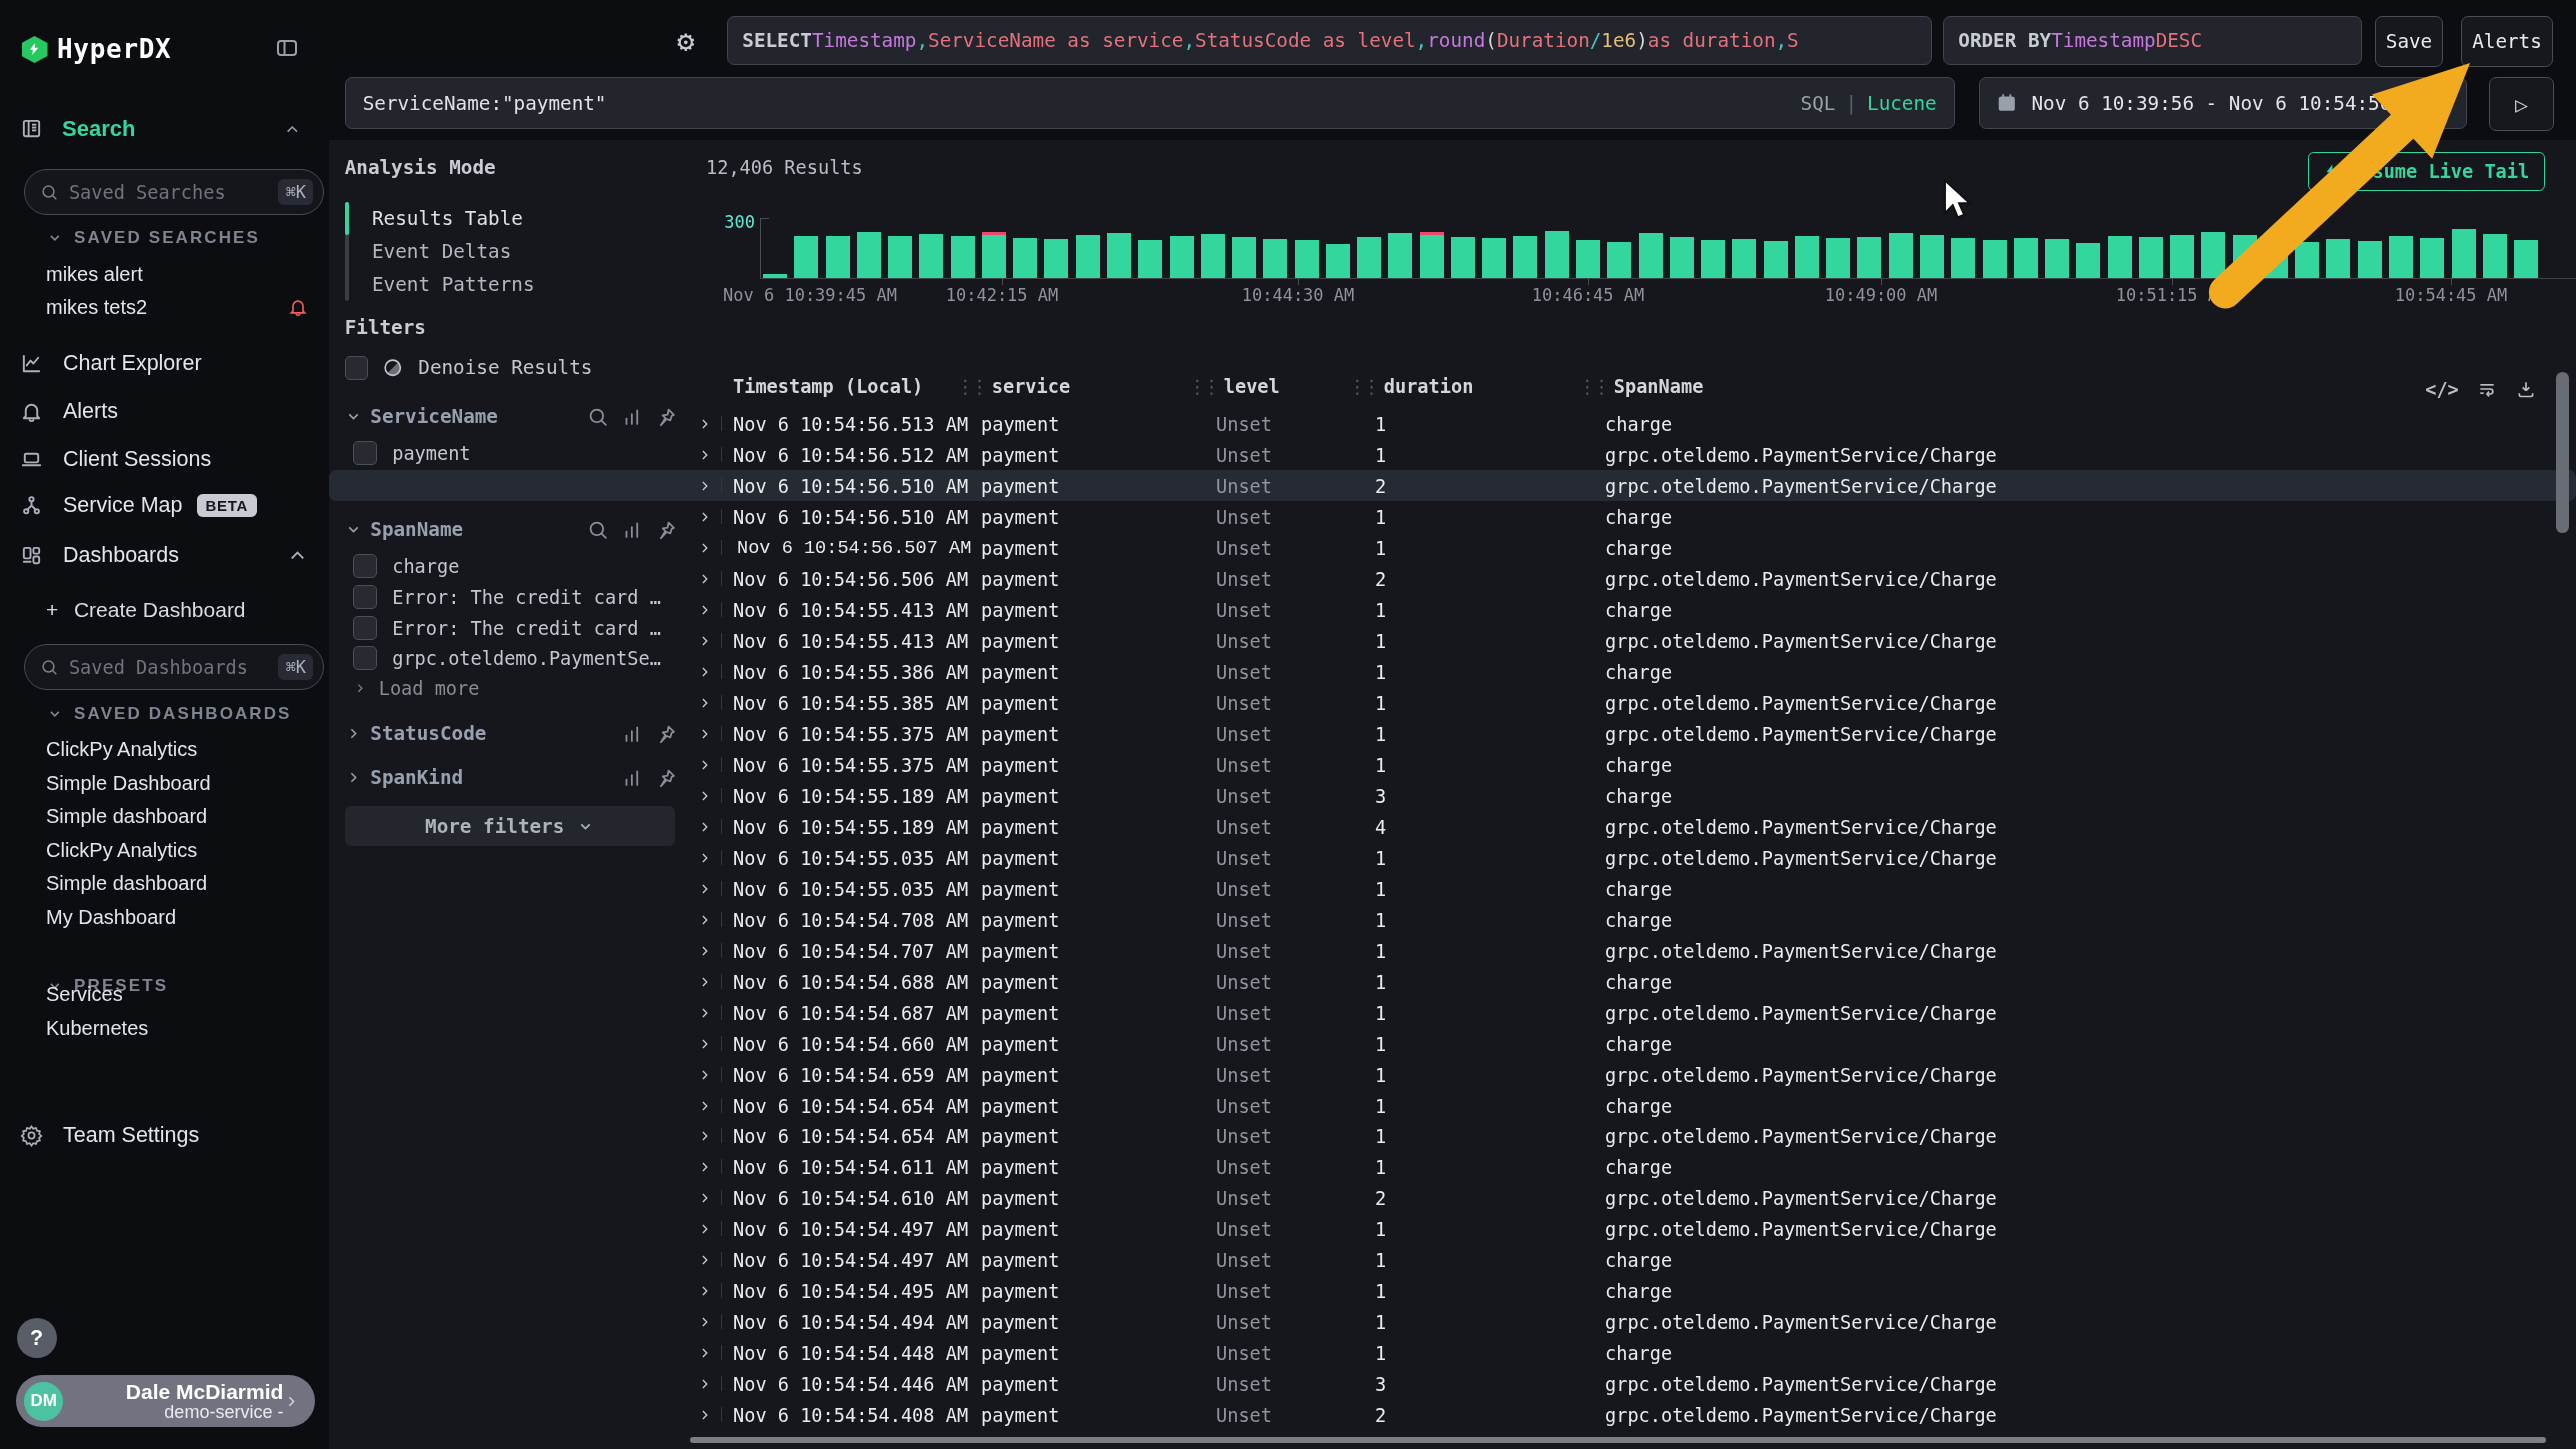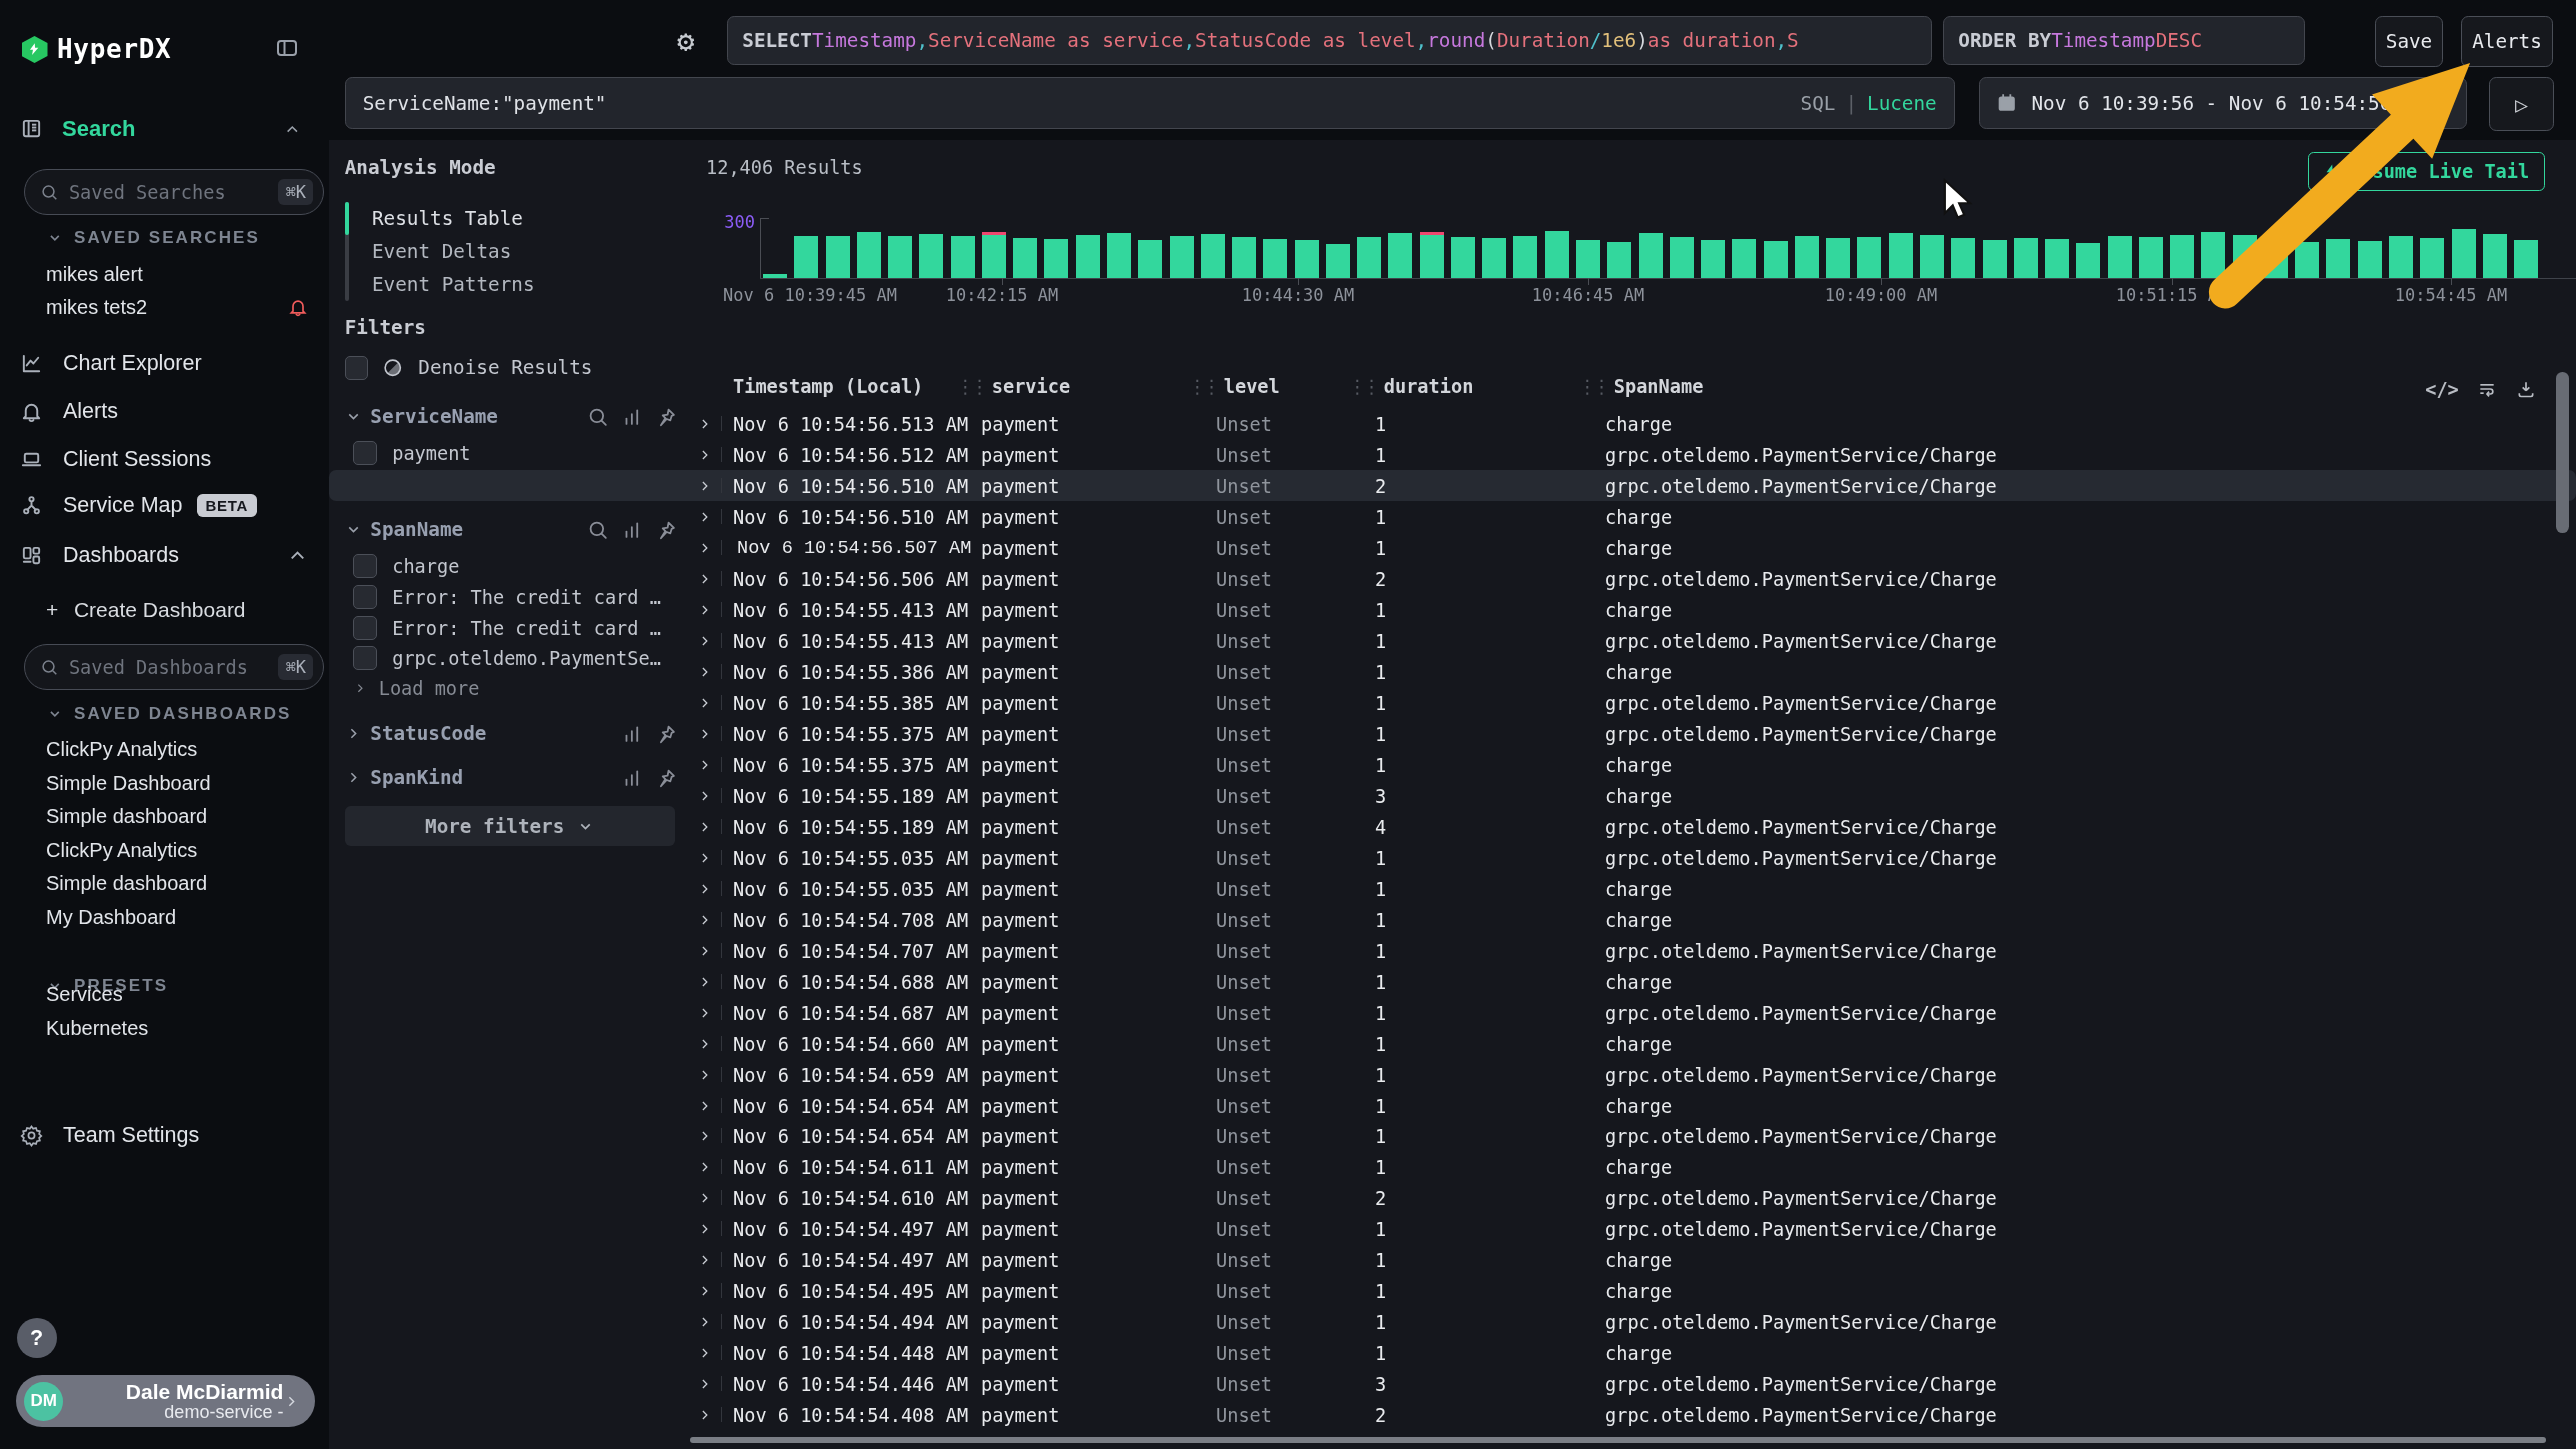--- a/index.html
+++ b/index.html
@@ -50,21 +50,21 @@
   .row1{top:15.7px;height:49px;}
   .row2{top:77px;height:52px;}
   .src{left:15.7px;width:322px;padding:0 11.4px 0 13px;}
   .src .icon{width:20px;height:20px;color:#c9ccd2;margin-right:13px;}
   .src-name{font-size:19.3px;color:#e6e8ec;flex:1;}
   .schema-badge{background:#4b4f5a;color:#e8eaee;border-radius:4.3px;font-size:17px;padding:2.9px 8.6px;margin-right:11.4px;}
   .updown{display:flex;flex-direction:column;gap:0;color:#b9bec6;}
   .updown .icon{width:14.3px;height:10px;}
   .gear-top{position:absolute;left:348px;top:24px;font-size:29px;color:#c6cad0;}
   .sqlbox{left:398px;width:1205px;padding:0 14.3px;font-size:19.3px;white-space:nowrap;overflow:hidden;}
-  .orderbox{left:1614px;width:362px;padding:0 14.3px;font-size:19.3px;white-space:nowrap;overflow:hidden;}
+  .orderbox{left:1614px;width:419px;padding:0 14.3px;font-size:19.3px;white-space:nowrap;overflow:hidden;}
   .tok-kw{color:#c9ccd4;font-weight:bold;}
   .tok-type{color:var(--syn-type);}
   .tok-field{color:var(--syn-field);}
   .tok-punc{color:var(--syn-punc);}
   .tok-num{color:var(--syn-num);}
   .tok-plain{color:#d5d8dd;}
   .btn{position:absolute;background:#16181d;border:1.4px solid #4a4e57;border-radius:7.2px;color:#e8eaee;
        font-size:19.3px;display:flex;align-items:center;justify-content:center;}
   .save-btn{left:2046px;width:66px;}
   .alerts-btn{left:2132px;width:90px;}
@@ -95,21 +95,21 @@
   .loadmore{position:absolute;left:24px;height:29px;display:flex;align-items:center;gap:11.4px;font-size:18.6px;color:#868b94;}
   .loadmore .icon{width:14.3px;height:14.3px;}
   .morefilters{position:absolute;left:15.7px;top:806px;width:330px;height:40px;background:#23262d;border-radius:5.7px;
                display:flex;align-items:center;justify-content:center;gap:13px;font-weight:bold;font-size:19.3px;color:#aeb3bb;}
   .morefilters .icon{width:17px;height:17px;}
   
   .results-count{position:absolute;left:377px;top:157px;font-size:18.6px;color:#b8bdc5;}
   .livetail{position:absolute;right:31.5px;top:152px;height:37px;border:1.4px solid var(--accent-green);border-radius:5.7px;
             display:flex;align-items:center;gap:10px;padding:0 14.3px;color:var(--accent-green);font-weight:bold;font-size:18.6px;background:rgba(0,0,0,0);}
   .livetail .icon{width:17px;height:17px;}
-  .ymax{position:absolute;left:372px;top:212px;width:54px;text-align:right;font-size:17px;color:#8b5cf6;}
+  .ymax{position:absolute;left:372px;top:212px;width:54px;text-align:right;font-size:17px;color:#5eead4;}
   .yaxis{position:absolute;left:431px;top:218px;width:1.4px;height:60px;background:#4a4d54;}
   .yaxis-tick{position:absolute;left:431px;top:218px;width:8.6px;height:1.4px;background:#4a4d54;}
   .baseline{position:absolute;left:431px;top:278px;width:2114px;height:1.4px;background:#3f434a;}
   .bar{position:absolute;bottom:0;width:23.6px;background:var(--accent-green);}
   .bar-err{position:absolute;width:23.6px;background:var(--error-red);}
   .bars-wrap{position:absolute;left:434px;top:215px;width:1789px;height:63px;}
   .bars-inner{position:absolute;inset:0;}
   .xtick{position:absolute;top:278px;width:1.4px;height:7.2px;background:#4a4d54;}
   .xlabel{position:absolute;top:285px;font-size:17px;color:#8d929b;white-space:nowrap;}
   

